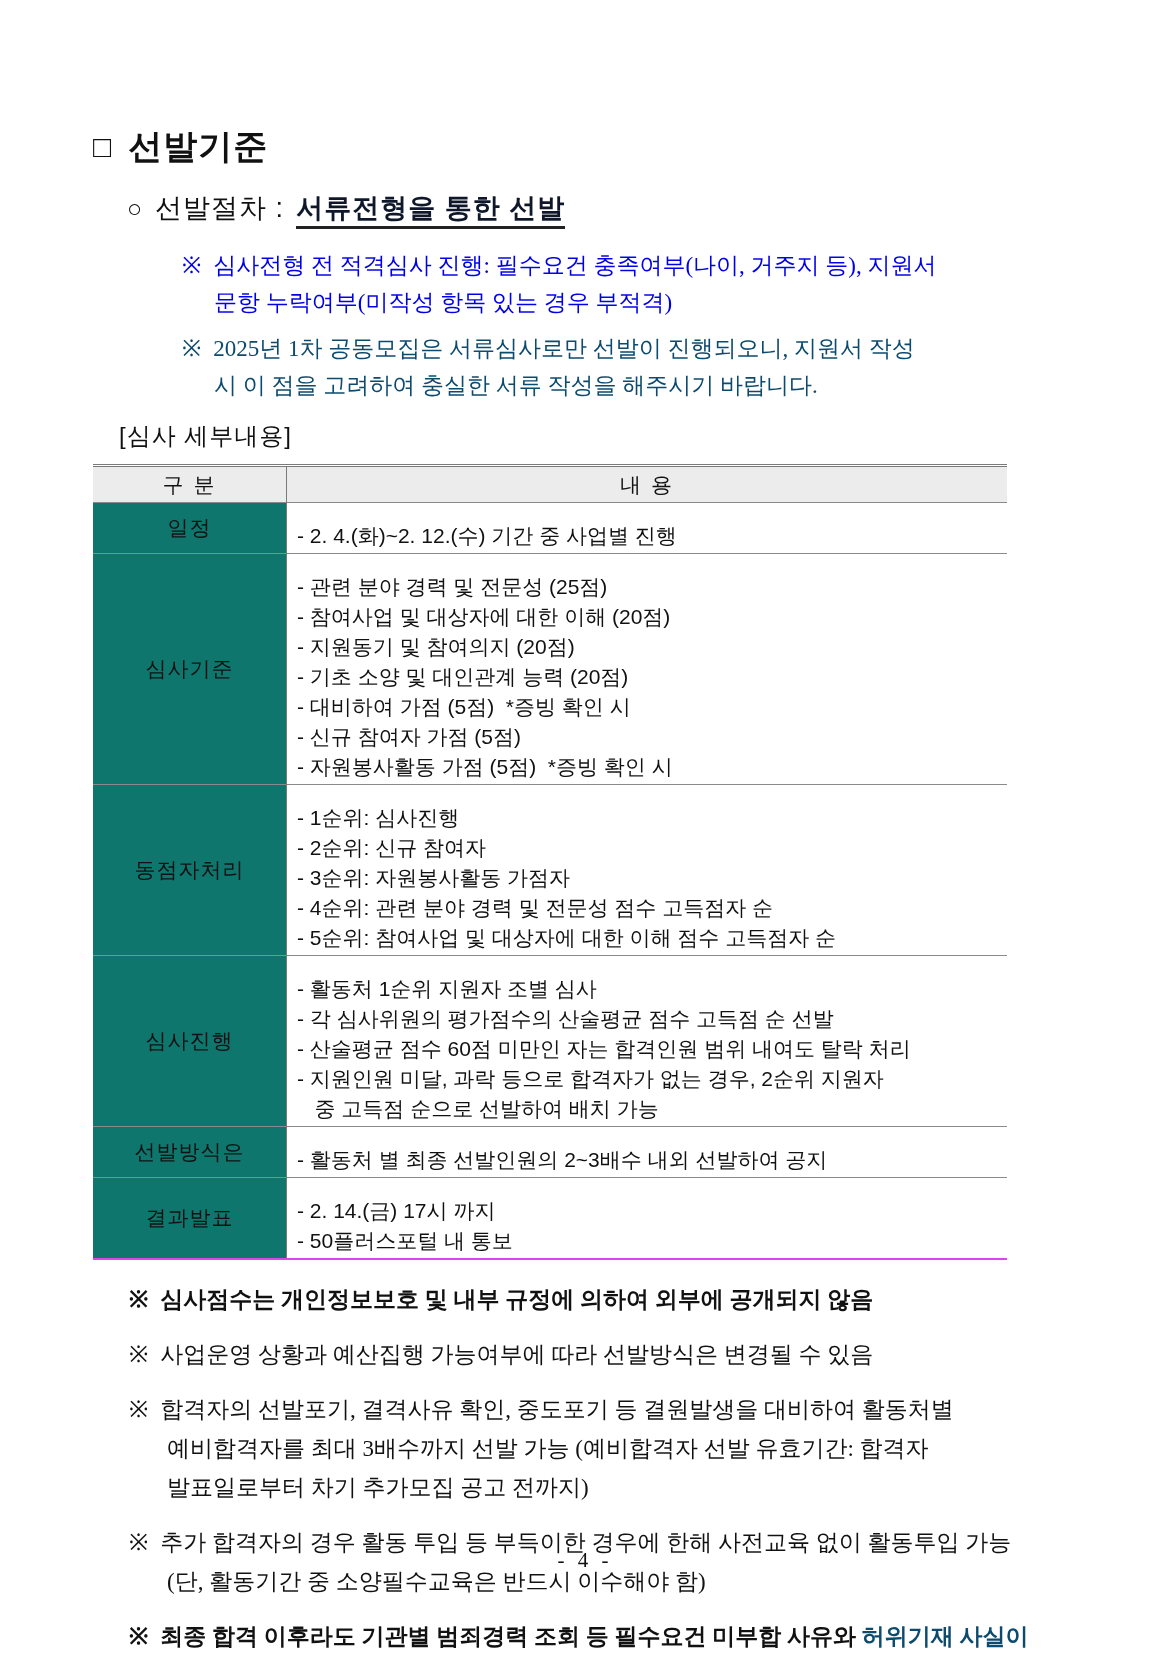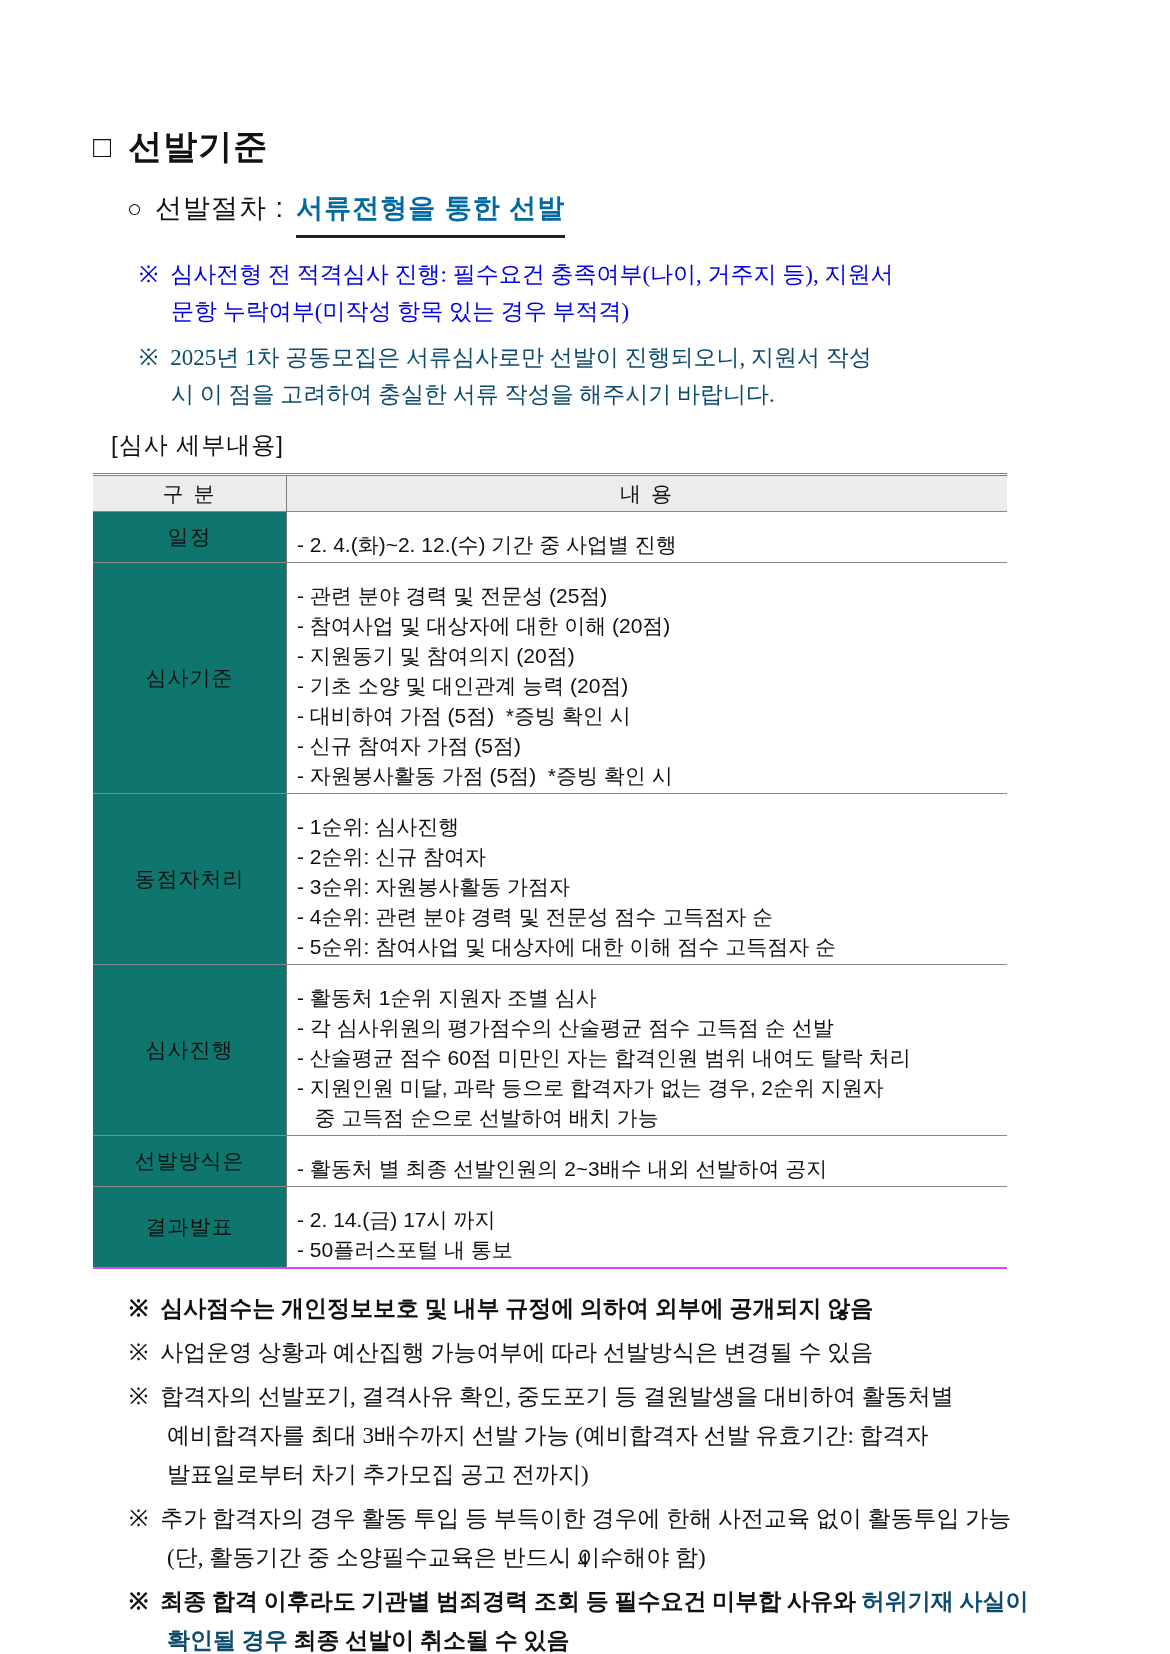--- a/index.html
+++ b/index.html
@@ -11,49 +11,49 @@
   }
   .content{position:absolute;left:93px;top:124px;width:990px;}
 
   
   .title-row{display:flex;align-items:center;gap:16px;font-size:34px;font-weight:bold;letter-spacing:1px;}
   .title-square{font-size:30px;font-weight:normal;line-height:1;}
 
   
   .procedure{margin:20px 0 0 34px;font-size:27px;letter-spacing:1px;display:flex;align-items:baseline;gap:12px;}
   .proc-bullet{font-size:25px;}
-  .proc-value{color:#0369a1;font-weight:bold;border-bottom:3px solid #222222;padding-bottom:9px;}
+  .proc-value{color:#0f172a;font-weight:bold;border-bottom:3px solid #222222;padding-bottom:0;}
 
   
   .top-notes{margin:18px 0 0 46px;font-family:"Liberation Serif","DejaVu Serif",serif;font-size:23px;}
   .tnote{margin-top:9px;}
-  .tline{line-height:37px;white-space:pre-wrap;}
+  .tline{line-height:37px;white-space:pre-wrap;margin-left:43px;}
   .tline.cont{padding-left:32px;}
   .mk{margin-right:12px;}
   .c-blue{color:#0000e6;}
   .c-red{color:#0c4a6e;}
 
   
-  .caption{margin:16px 0 0 18px;font-size:24px;letter-spacing:1px;}
+  .caption{margin:16px 0 0 26px;font-size:24px;letter-spacing:1px;}
 
   
   table.criteria{border-collapse:collapse;width:914px;margin-top:12px;font-size:21px;
     border-top:3px double #7a7a7a;border-bottom:2px solid #d946ef;}
   table.criteria thead th{background:#ececec;font-weight:normal;text-align:center;
     padding:3px 4px;line-height:29px;letter-spacing:2px;}
   table.criteria tbody td{border-top:1px solid #8a8a8a;vertical-align:middle;}
   td.cell-label{background:#0f766e;text-align:center;width:185px;
     border-right:1px solid #7a7a7a;padding:2px 4px;letter-spacing:1px;}
   th.h-label{border-right:1px solid #7a7a7a;width:185px;}
   td.cell-content{padding:18px 6px 2px 10px;background:#ffffff;}
   .cline{line-height:30px;white-space:pre-wrap;}
 
   
   .bottom-notes{margin:20px 0 0 36px;font-family:"Liberation Serif","DejaVu Serif",serif;font-size:23px;}
-  .bnote{margin-top:5px;}
+  .bnote{margin-top:16px;}
   .bline{line-height:39px;white-space:pre-wrap;}
   .bline.cont{padding-left:38px;}
   .bnote.bold{font-weight:bold;}
 
   
   .page-number{position:absolute;left:0;width:1170px;top:1548px;text-align:center;
     font-size:21px;font-family:"Liberation Serif","DejaVu Serif",serif;letter-spacing:4px;}
 </style>
 </head>
 <body>

